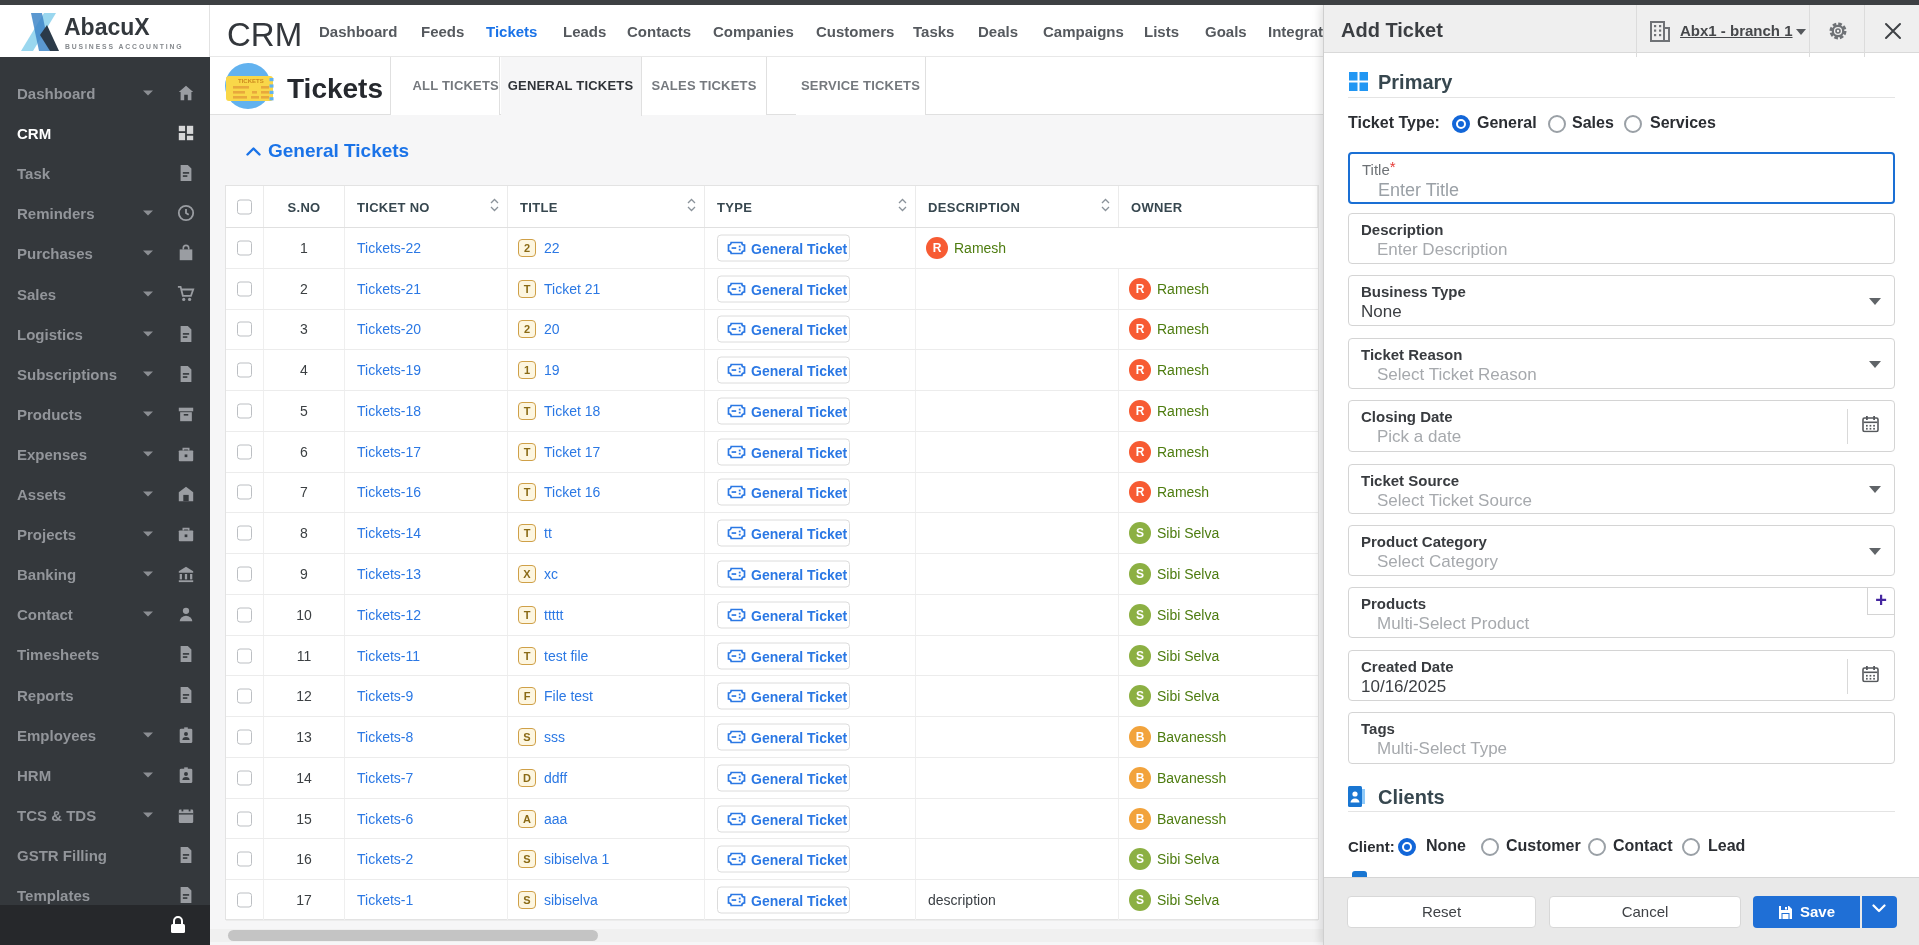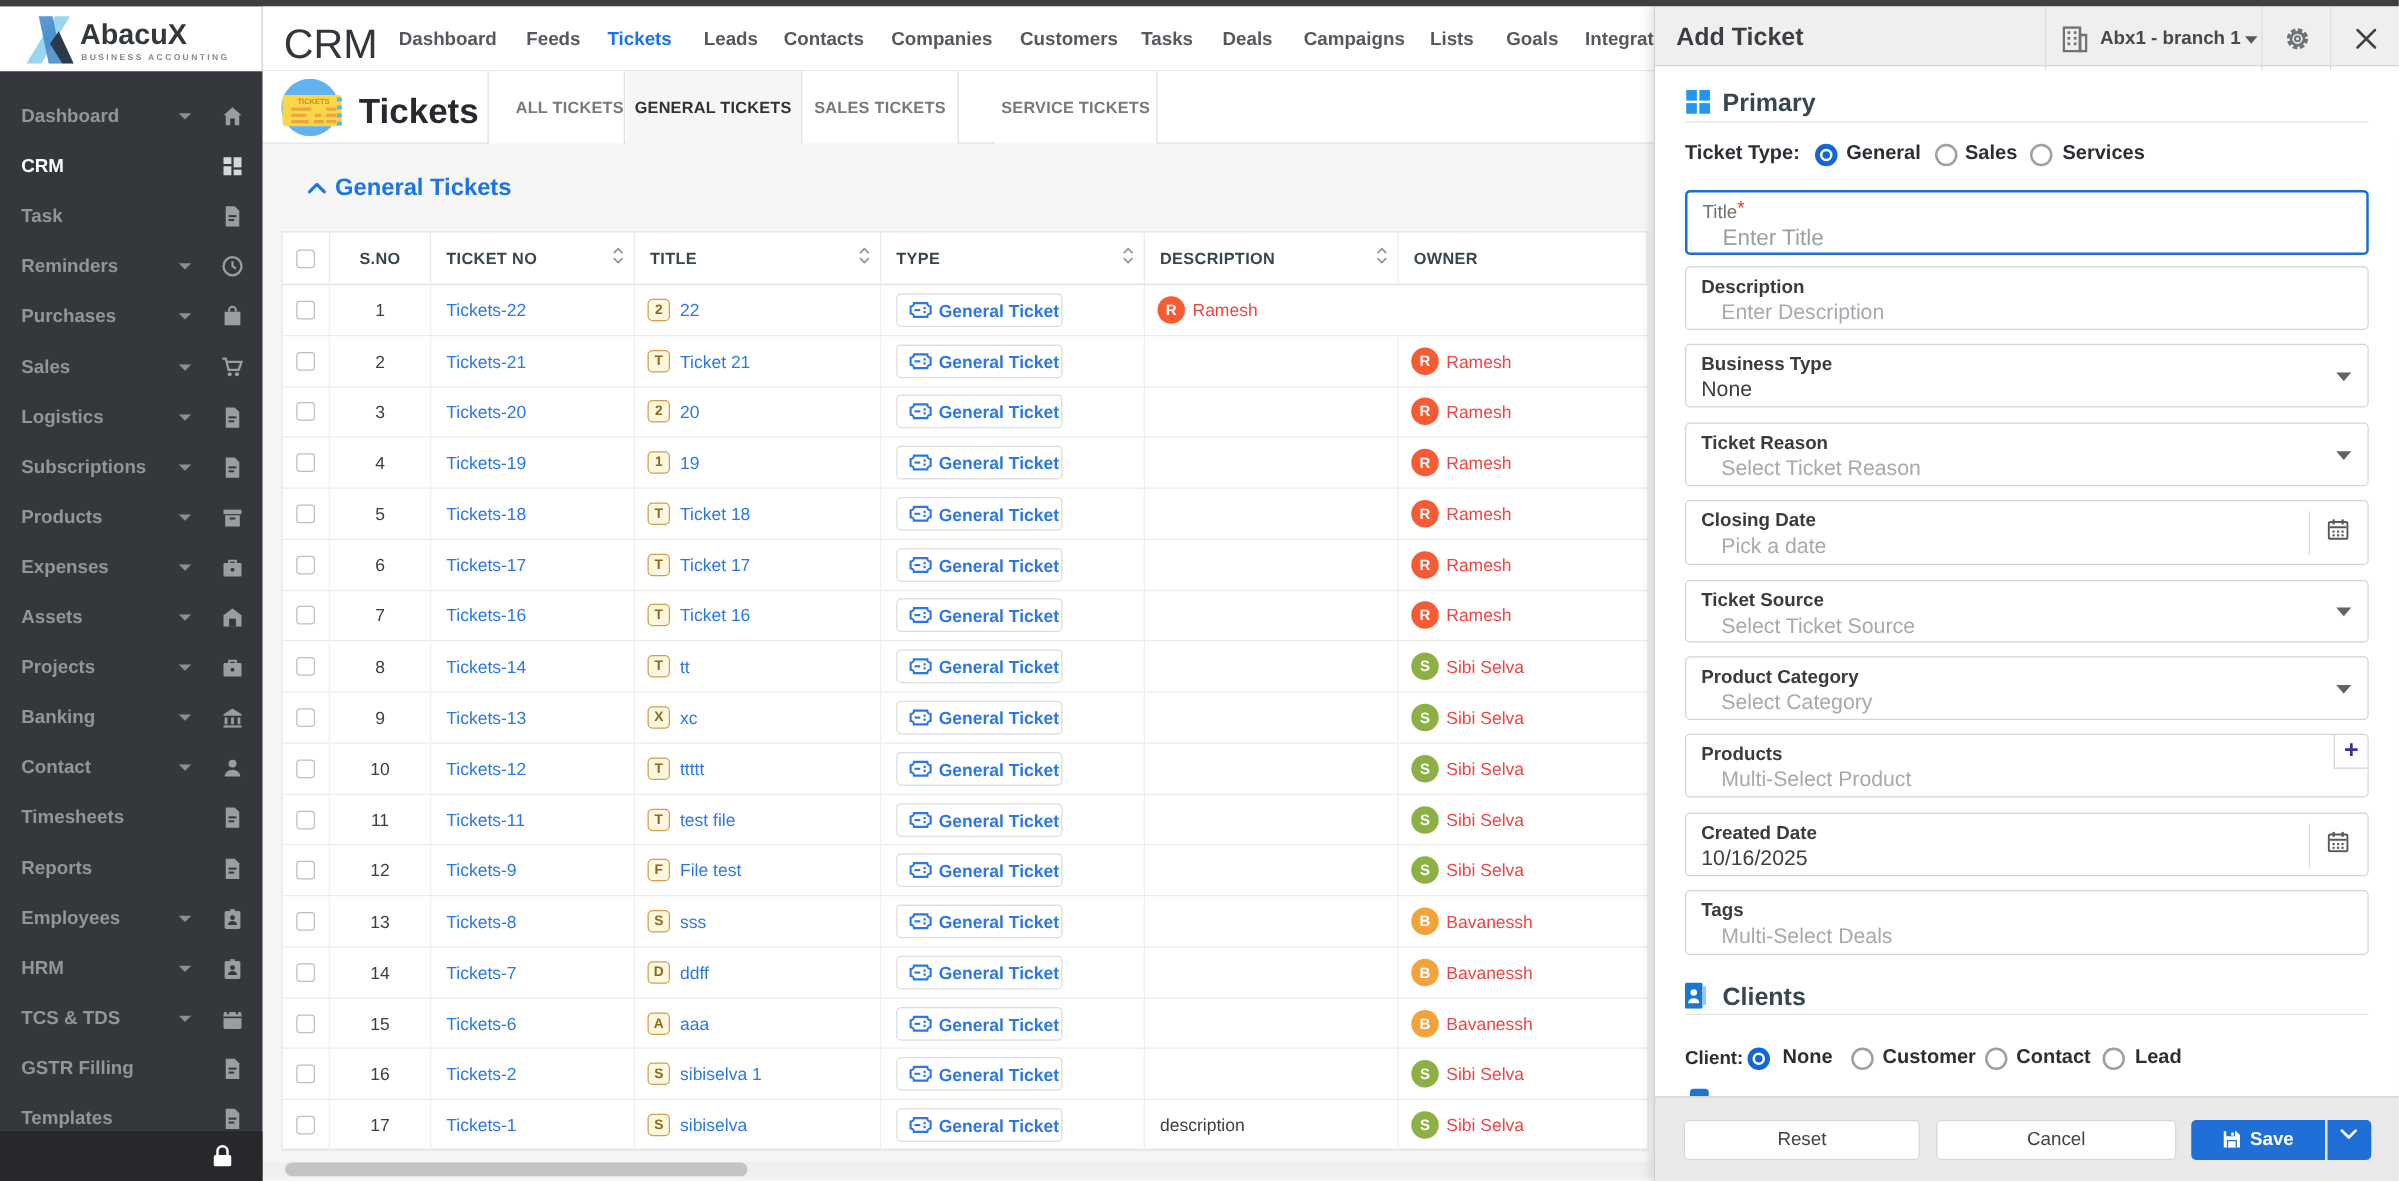--- a/index.html
+++ b/index.html
@@ -44,21 +44,21 @@
 .cbx { position:absolute; left:11px; top:50%; transform:translateY(-50%); width:15px; height:15px; border:1px solid #bcbfc3; border-radius:3px; background:#fff; }
 .sno { position:absolute; left:50%; top:50%; transform:translate(-50%,-50%); font-size:14px; color:#3c4043; }
 .tlink { position:absolute; left:12px; top:50%; transform:translateY(-50%); font-size:14px; color:#2b78e4; }
 .badge { position:absolute; left:10px; top:50%; transform:translateY(-50%); width:18px; height:18px; border:1px solid #cfa048; border-radius:4px; background:#fdf6e0; color:#8a6a15; font-size:11px; font-weight:700; text-align:center; line-height:16px; }
 .ttext { position:absolute; left:36px; top:50%; transform:translateY(-50%); font-size:14px; color:#2b78e4; }
 .gtbtn { position:absolute; left:12px; top:50%; transform:translateY(-50%); width:133px; height:27px; border:1px solid #dcdcdc; border-radius:4px; background:#fff; }
 .gtbtn svg { position:absolute; left:9px; top:5px; }
 .gtbtn span { position:absolute; left:33px; top:5px; font-size:14px; font-weight:700; color:#2b78e4; white-space:nowrap; }
 .desc { position:absolute; left:12px; top:50%; transform:translateY(-50%); font-size:14px; color:#3a3f44; }
 .avatar { position:absolute; left:10px; top:50%; transform:translateY(-50%); width:22px; height:22px; border-radius:50%; color:#fff; font-size:12px; font-weight:700; text-align:center; line-height:22px; }
-.aname { position:absolute; left:38px; top:50%; transform:translateY(-50%); font-size:14px; color:#ef4444; }
+.aname { position:absolute; left:38px; top:50%; transform:translateY(-50%); font-size:14px; color:#4d7c0f; }
 
 #sctrack { position:absolute; left:0px; top:814px; width:1113px; height:13px; background:#f0f0f0; }
 #scthumb { position:absolute; left:18px; top:815px; width:370px; height:11px; background:#c4c4c4; border-radius:5.5px; }
 
 #panel { position:absolute; left:1323px; top:5px; width:596px; height:940px; background:#ffffff; z-index:40; border-left:1px solid #cfcfcf; box-shadow:-3px 0 8px rgba(0,0,0,0.12); }
 #phead { position:absolute; left:0; top:0; width:595px; height:48px; background:#efefef; border-bottom:1px solid #d9d9d9; }
 #ptitle { position:absolute; left:17px; top:14px; font-size:20px; font-weight:700; color:#3b3e42; }
 .pdiv { position:absolute; top:0; width:1px; height:52px; background:#dcdcdc; }
 #pbody { position:absolute; left:0; top:52px; width:595px; height:820px; background:#fff; overflow:hidden; }
 .sechead { position:absolute; left:24px; width:547px; }
@@ -918,21 +918,21 @@
     <svg width="20" height="21" style="position:absolute;left:326px;top:16px" viewBox="0 0 20 21">
       <rect x="1" y="1" width="13" height="19" fill="none" stroke="#6f7276" stroke-width="2"></rect>
       <rect x="14" y="7" width="5" height="13" fill="none" stroke="#6f7276" stroke-width="2"></rect>
       <rect x="4" y="4" width="2.2" height="2.2" fill="#6f7276"></rect>
         <rect x="9" y="4" width="2.2" height="2.2" fill="#6f7276"></rect>
       <rect x="4" y="8.5" width="2.2" height="2.2" fill="#6f7276"></rect>
         <rect x="9" y="8.5" width="2.2" height="2.2" fill="#6f7276"></rect>
       <rect x="4" y="13" width="2.2" height="2.2" fill="#6f7276"></rect>
         <rect x="9" y="13" width="2.2" height="2.2" fill="#6f7276"></rect>
     </svg>
-    <div style="position:absolute;left:356px;top:17px;font-size:15px;font-weight:600;color:#46484b;">Abx1 - branch 1</div>
+    <div style="position:absolute;left:356px;top:17px;font-size:15px;font-weight:600;color:#46484b;text-decoration:underline;">Abx1 - branch 1</div>
     <div style="position:absolute;left:472px;top:24px;width:0;height:0;border-left:5px solid transparent;border-right:5px solid transparent;border-top:6px solid #55585c;"></div>
     <svg width="22" height="22" style="position:absolute;left:503px;top:15px" viewBox="0 0 22 22">
         <circle cx="11" cy="11" r="7" fill="none" stroke="#6f7276" stroke-width="3" stroke-dasharray="3.6 1.9"></circle>
         <circle cx="11" cy="11" r="5.2" fill="none" stroke="#6f7276" stroke-width="2.2"></circle>
         <circle cx="11" cy="11" r="2" fill="none" stroke="#6f7276" stroke-width="1.6"></circle>
       </svg>
     <svg width="18" height="18" style="position:absolute;left:560px;top:17px" viewBox="0 0 18 18">
         <path d="M2,2 L16,16 M16,2 L2,16" stroke="#3f4246" stroke-width="2" stroke-linecap="round"></path>
       </svg>
   </div>
@@ -1017,21 +1017,21 @@
               <rect x="7.6" y="9.4" width="1.7" height="1.7"></rect>
               <rect x="11.2" y="9.4" width="1.7" height="1.7"></rect>
               <rect x="4" y="12.4" width="1.7" height="1.7"></rect>
               <rect x="7.6" y="12.4" width="1.7" height="1.7"></rect>
               <rect x="11.2" y="12.4" width="1.7" height="1.7"></rect>
             </g>
           </svg></div>
       </div>
       <div class="fld" style="top:655px;height:52px;">
         <div class="lbl">Tags</div>
-        <div class="ph">Multi-Select Deals</div>
+        <div class="ph">Multi-Select Type</div>
       </div>
       <div class="sechead" style="top:726px"><svg width="17" height="21" style="position:relative;top:3px;margin-right:13px" viewBox="0 0 17 21">
           <rect x="0" y="0" width="14" height="21" rx="1.5" fill="#1976d2"></rect>
           <rect x="14" y="3" width="3" height="15" fill="#90caf9"></rect>
           <circle cx="7" cy="8" r="2.6" fill="#fff"></circle>
           <path d="M2.5,16.5 a4.5,4 0 0 1 9,0 Z" fill="#fff"></path>
         </svg><span class="stxt">Clients</span></div>
       <div style="position:absolute;left:24px;top:754px;width:547px;height:1px;background:#e4e4e4"></div>
       <div style="position:absolute;left:24px;top:781px;font-size:15px;font-weight:700;color:#2b2e33;">Client:</div>
       <div class="radio on" style="left:74px;top:781px"></div>

